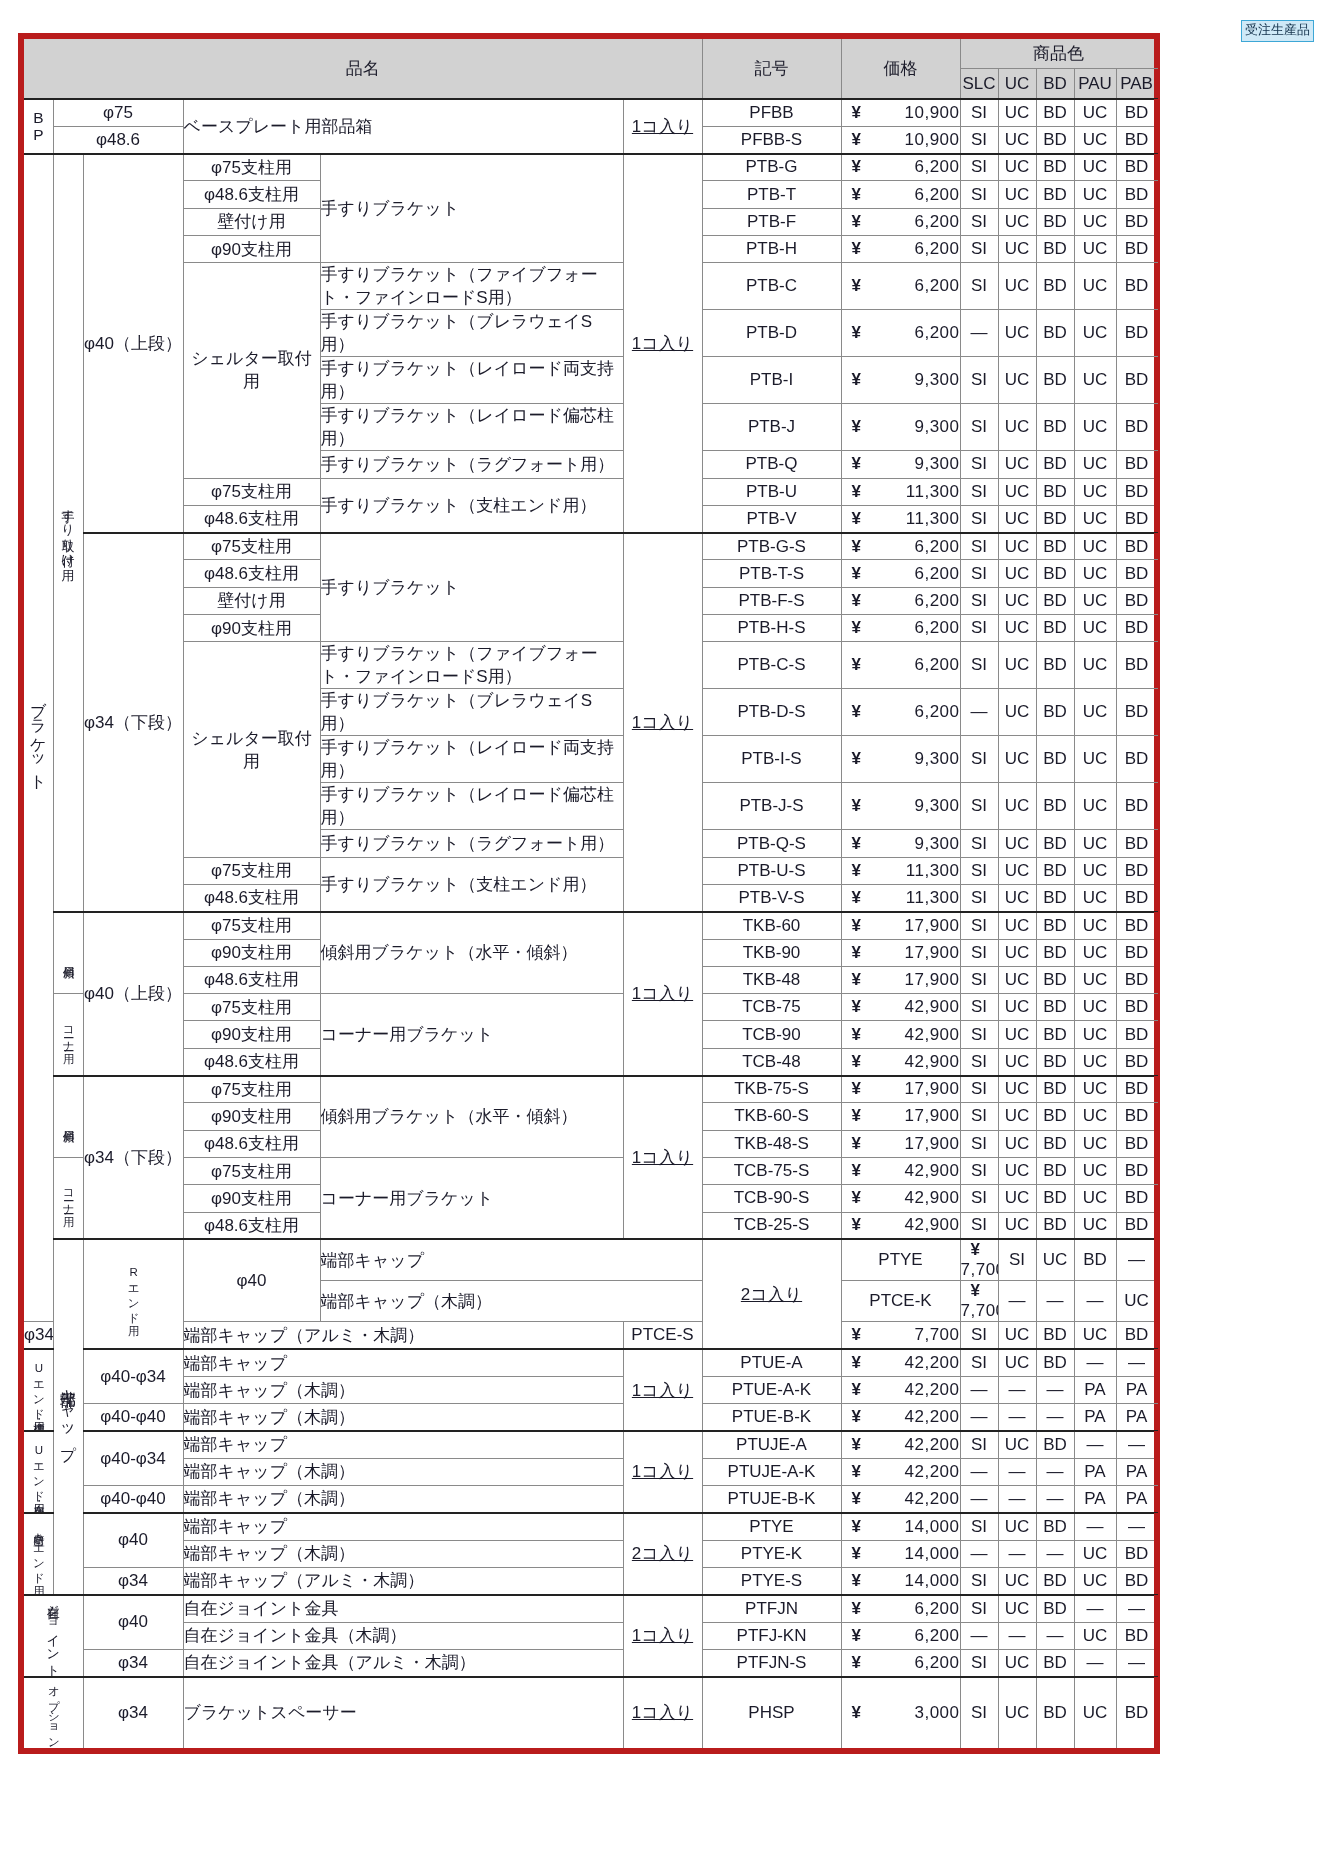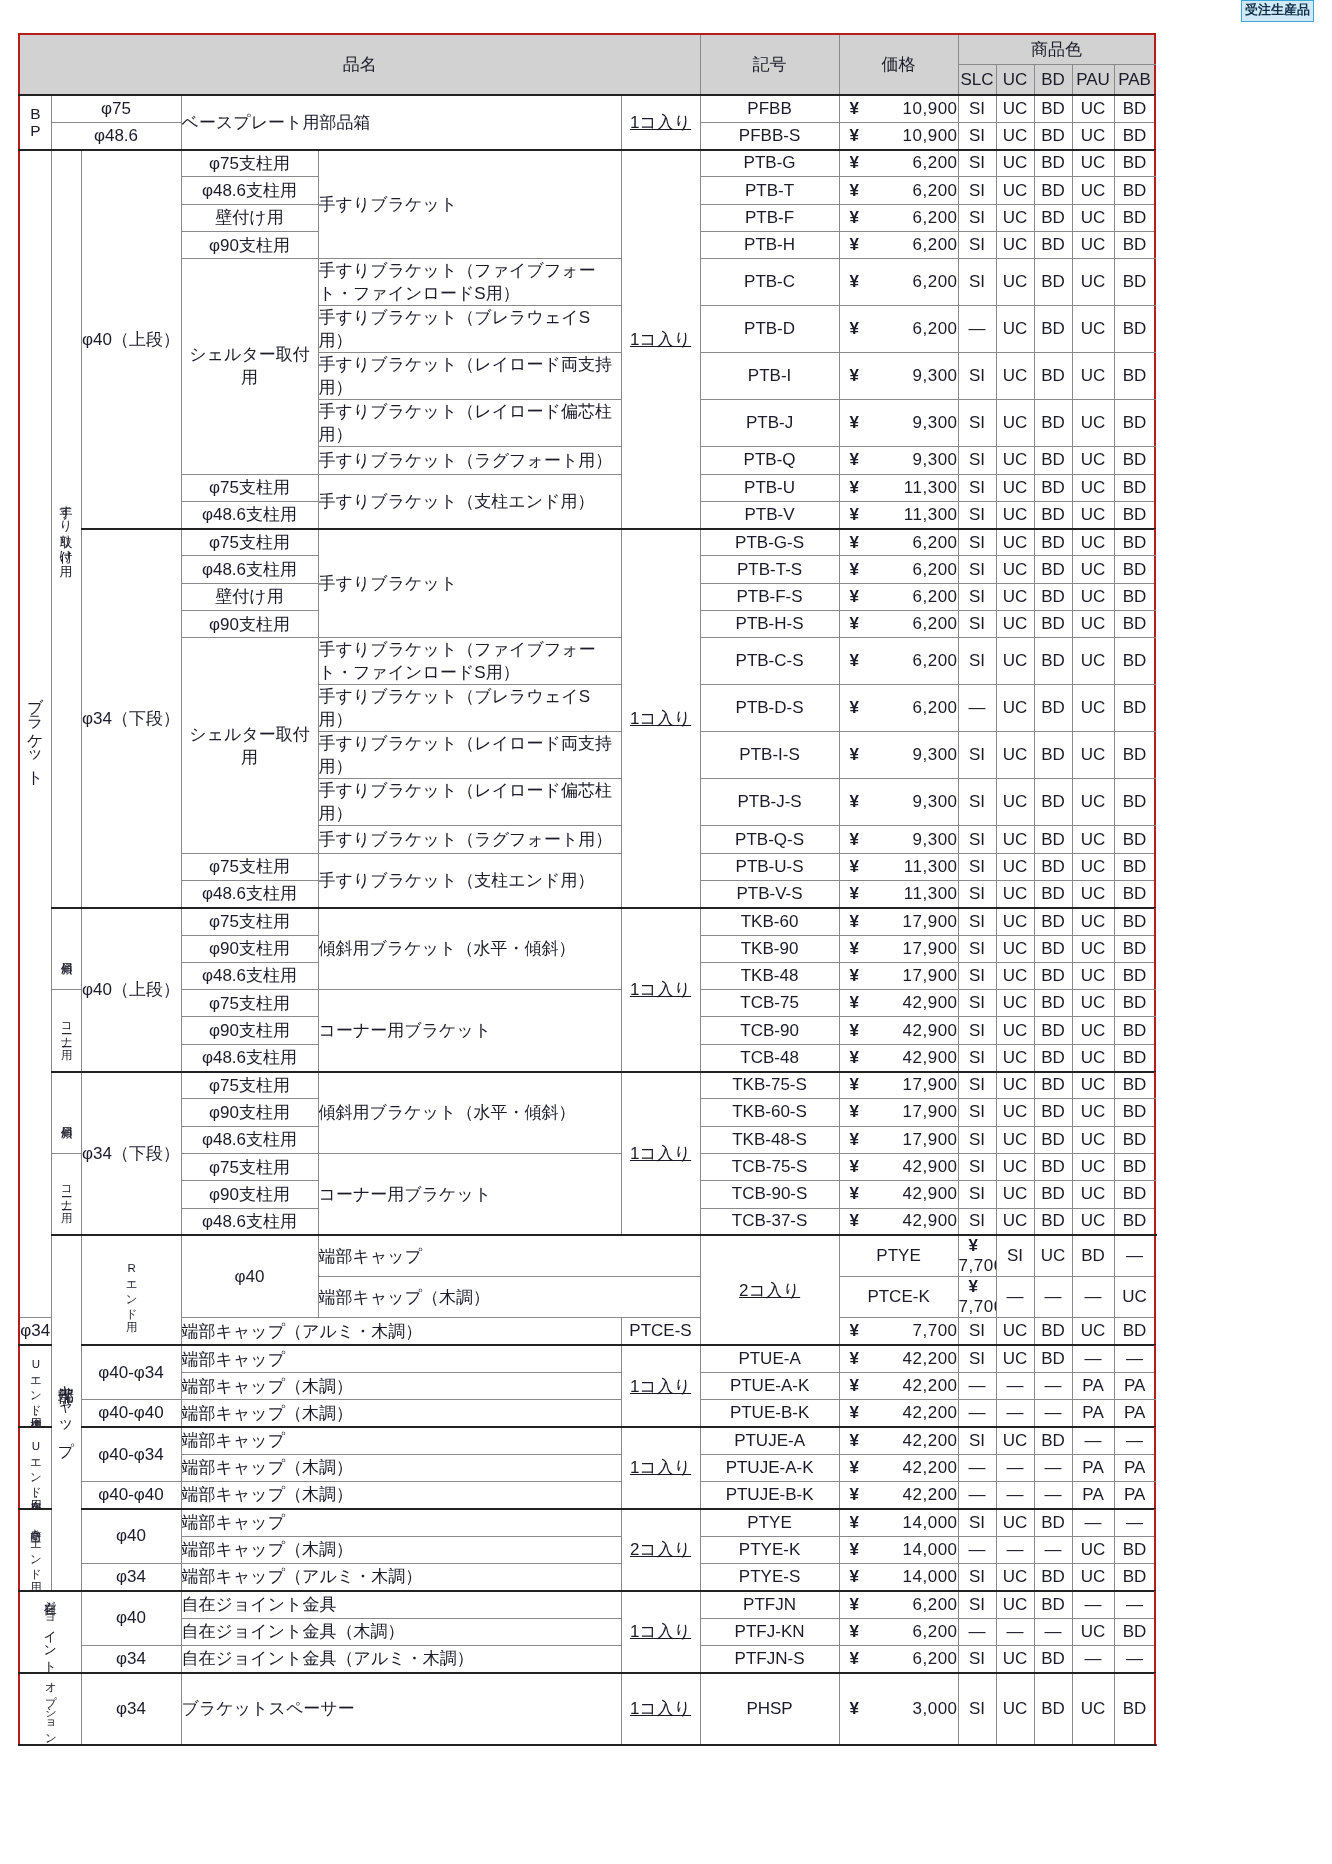--- a/index.html
+++ b/index.html
@@ -5,21 +5,21 @@
   html,body{margin:0;padding:0;background:#ffffff;}
   body{
     width:1332px;height:1864px;
     font-family:"Liberation Sans","DejaVu Sans",sans-serif;
     color:#1b1b2a;
     -webkit-font-smoothing:antialiased;
   }
   .page{position:relative;width:1332px;height:1864px;box-sizing:border-box;padding:0;}
 
   
-  .badge-wrap{position:absolute;right:18px;top:0;font-weight:bold;}
+  .badge-wrap{position:absolute;right:18px;top:20px;}
   .badge{
     display:inline-block;
     border:1px solid #3da7d6;
     background:#cfe9f7;
     color:#12304a;
     font-size:13px;line-height:1.15;
     padding:2px 3px 3px 3px;
     letter-spacing:0px;
     white-space:nowrap;
   }
@@ -37,21 +37,21 @@
     font-weight:normal;
     font-size:17px;
     color:#1b1b2a;
     background:#fff;
     vertical-align:middle;
     overflow:hidden;
   }
   .tbl th{background:#d2d2d2;}
 
   
-  .tbl{border:2px solid #b91c1c;}
+  .tbl{border:6px solid #b91c1c;}
   .hd-top th{border-top:none;}
   .thick-t{border-top:2px solid #222 !important;}
   .thick-b{border-bottom:2px solid #222 !important;}
 
   .c{text-align:center;}
   .l{text-align:left;padding-left:9px;}
 
   .h-main{font-size:19px;height:34px;}
   .h-sub{font-size:19px;}
   .h-small{font-size:15px;margin-top:37px;}
@@ -536,21 +536,21 @@
       <td class="code">TCB-90-S</td>
       <td class="price"><span class="yen">¥</span><span>42,900</span></td>
       <td class="colr">SI</td>
       <td class="colr">UC</td>
       <td class="colr">BD</td>
       <td class="colr">UC</td>
       <td class="colr">BD</td>
     </tr>
     <tr class="row">
       <td class="c spec">φ48.6支柱用</td>
-      <td class="code">TCB-37-S</td>
+      <td class="code">TCB-25-S</td>
       <td class="price"><span class="yen">¥</span><span>42,900</span></td>
       <td class="colr">SI</td>
       <td class="colr">UC</td>
       <td class="colr">BD</td>
       <td class="colr">UC</td>
       <td class="colr">BD</td>
     </tr>
 
     <tr class="row">
       <td class="c thick-t vert-box" rowspan="12">

